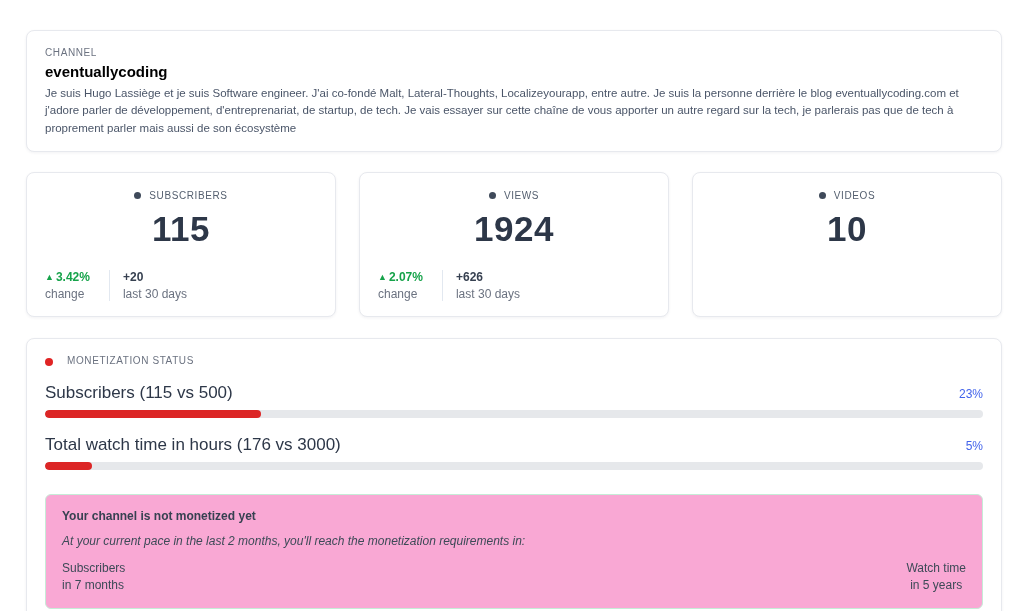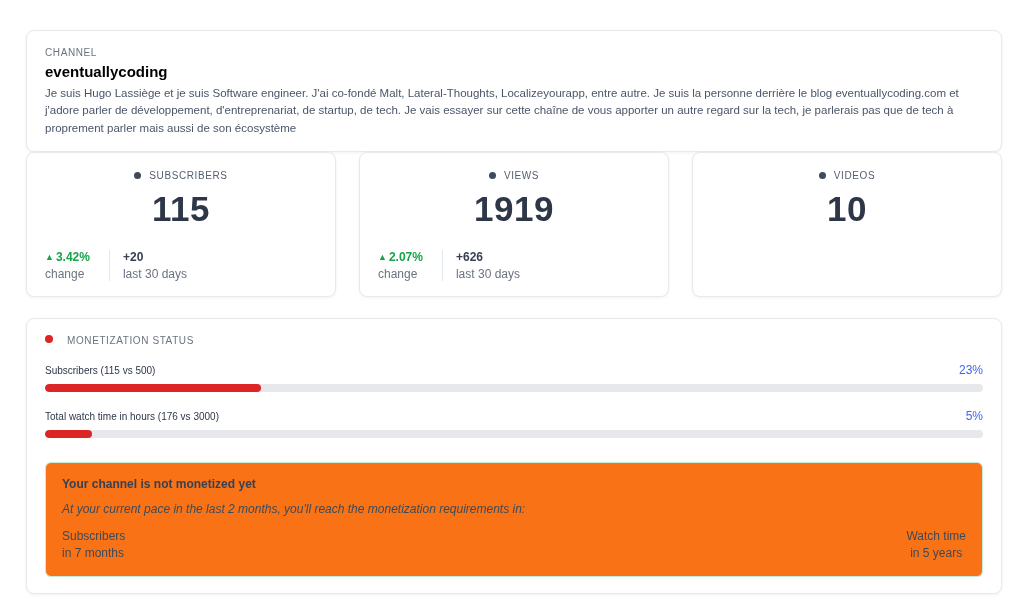--- a/index.html
+++ b/index.html
@@ -12,21 +12,21 @@
   .page { padding: 30px 26px 0 26px; }
 
   .card {
     background: #ffffff;
     border: 1px solid #e7e9ee;
     border-radius: 8px;
     box-shadow: 0 1px 3px rgba(30, 40, 60, 0.06);
   }
 
   
-  .channel-card { padding: 16px 26px 14px 18px; margin-bottom: 0; }
+  .channel-card { padding: 16px 26px 14px 18px; margin-bottom: 20px; }
   .eyebrow {
     font-size: 10px; color: #6b7280; letter-spacing: 0.6px;
     text-transform: uppercase; font-weight: 400;
   }
   .channel-name { font-size: 15px; font-weight: 600; color: #000000; margin-top: 5px; }
   .channel-desc {
     margin-top: 5px; font-size: 11.5px; line-height: 1.5; color: #4a5568;
   }
 
   
@@ -53,34 +53,34 @@
   }
   .stat-change { padding-right: 19px; border-right: 1px solid #e2e8f0; }
   .stat-delta { padding-left: 13px; }
   .change-pct { font-size: 12px; color: #16a34a; font-weight: 600; }
   .up-arrow { font-size: 9px; margin-right: 2px; vertical-align: 1px; }
   .change-caption, .delta-caption { font-size: 12px; color: #6b7280; margin-top: 3px; }
   .delta-value { font-size: 12px; color: #374151; font-weight: 600; }
 
   
   .monetization-card { padding: 16px 18px 14px 18px; }
-  .mon-header { display: flex; align-items: flex-start; gap: 14px; }
+  .mon-header { display: flex; align-items: flex-end; gap: 14px; }
   .mon-header .eyebrow { letter-spacing: 0.6px; }
   .progress-group { margin-top: 17px; }
   .progress-head { display: flex; justify-content: space-between; align-items: baseline; margin-bottom: 7px; }
-  .progress-label { font-size: 10px; color: #2d3748; }
+  .progress-label { font-size: 17px; color: #2d3748; }
   .progress-pct { font-size: 12px; color: #4263eb; }
   .progress-track {
     height: 8px; background: #e6e8eb; border-radius: 4px; overflow: hidden; width: 100%;
   }
   .progress-fill { height: 100%; background: #dc2626; border-radius: 4px; }
 
   .notice {
     margin-top: 24px; margin-bottom: 2px;
-    background: #f97316; border: 1px solid #c6ecd7; border-radius: 6px;
+    background: #f9a8d4; border: 1px solid #c6ecd7; border-radius: 6px;
     padding: 14px 16px 13px 16px;
   }
   .notice-title { font-size: 12px; color: #374151; font-weight: 600; }
   .notice-body { margin-top: 11px; font-size: 12px; color: #3d4a57; font-style: italic; }
   .notice-footer { margin-top: 12px; display: flex; justify-content: space-between; }
   .notice-col { font-size: 12px; color: #3d4a57; line-height: 1.45; }
   .notice-col.right { text-align: center; }
 </style>
 </head>
 <body>
@@ -111,21 +111,21 @@
           <div class="delta-caption">last 30 days</div>
         </div>
       </div>
     </div>
 
     <div class="card stat-card">
       <div class="stat-label-row">
         <span class="dot dark"></span>
         <span class="stat-label-text">VIEWS</span>
       </div>
-      <div class="stat-value">1919</div>
+      <div class="stat-value">1924</div>
       <div class="stat-footer">
         <div class="stat-change">
           <div class="change-pct"><span class="up-arrow">▲</span><span>2.07%</span></div>
           <div class="change-caption">change</div>
         </div>
         <div class="stat-delta">
           <div class="delta-value">+626</div>
           <div class="delta-caption">last 30 days</div>
         </div>
       </div>

